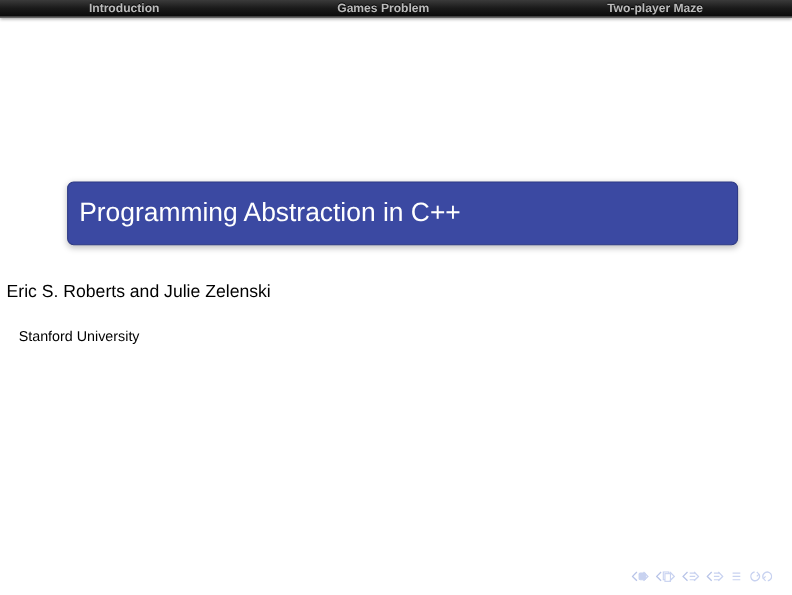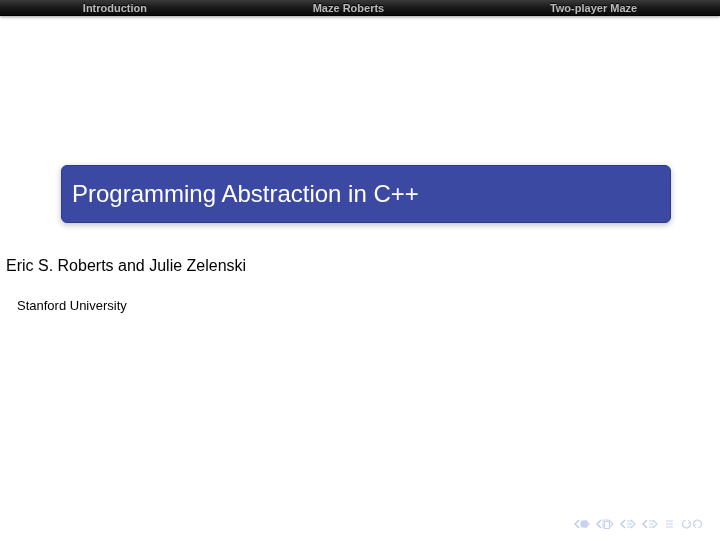--- a/index.html
+++ b/index.html
@@ -78,21 +78,21 @@
   .aleft { fill: none; stroke: #b8c4e8; stroke-width: 1.2; }
   .aright { fill: none; stroke: #c8d2f0; stroke-width: 1.2; }
   .sym { fill: #c8d2f0; }
   .back-group { display: inline-flex; align-items: center; gap: 3px; }
 </style>
 </head>
 <body>
 
 <div class="navbar">
   <span class="nav-item">Introduction</span>
-  <span class="nav-item">Maze Roberts</span>
+  <span class="nav-item">Games Problem</span>
   <span class="nav-item">Two-player Maze</span>
 </div>
 
 <div class="content">
   <div class="title-block">Programming Abstraction in C++</div>
   <div class="authors">Eric S. Roberts and Julie Zelenski</div>
   <div class="affil">
     <div>Stanford University</div>
   </div>
 </div>

